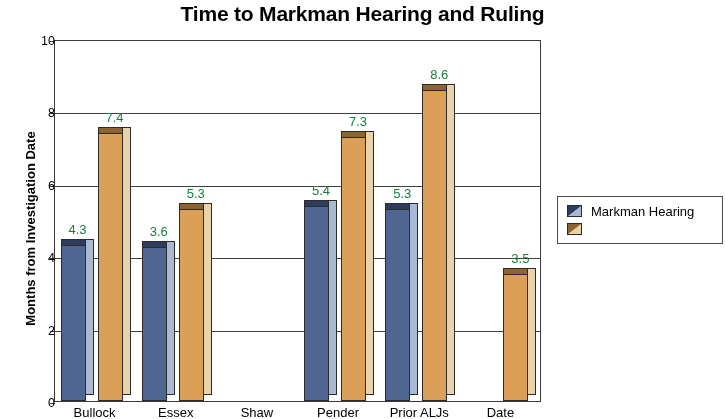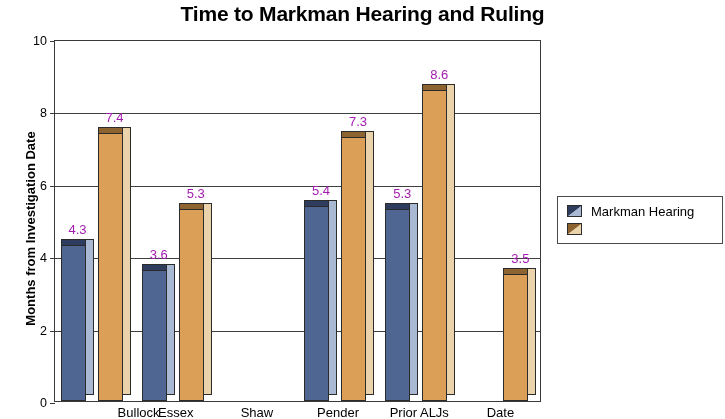--- a/index.html
+++ b/index.html
@@ -64,21 +64,20 @@
   .ytick-mark {
     position: absolute;
     left: -5px;
     width: 5px;
     height: 1px;
     background: #3a3a3a;
   }
   .ytick-label {
     position: absolute;
     right: 100%;
-    margin-right: 8px;
     transform: translateY(-50%);
     font-size: 12.5px;
     white-space: nowrap;
   }
 
   
   .bar {
     position: absolute;
     bottom: 0;
     box-sizing: border-box;
@@ -120,21 +119,21 @@
   .bar.ruling  .side  { background: #ead3ab; }
 
   .bar-label {
     position: absolute;
     bottom: 100%;
     margin-bottom: 2px;
     left: -4px;
     width: 42px;
     text-align: center;
     font-size: 13px;
-    color: #a21caf;
+    color: #15803d;
     white-space: nowrap;
   }
 
   
   .xtick-label {
     position: absolute;
     top: 405px;
     font-size: 13px;
     text-align: center;
     white-space: nowrap;
@@ -206,21 +205,21 @@
       <div class="top"></div>
       <div class="front"></div>
       <div class="bar-label">4.3</div>
     </div>
     <div class="bar ruling" style="left: 42.5833px; width: 33px; height: 273.88px;">
       <div class="side"></div>
       <div class="top"></div>
       <div class="front"></div>
       <div class="bar-label">7.4</div>
     </div>
-    <div class="bar hearing" style="left: 86.75px; width: 33px; height: 137px;">
+    <div class="bar hearing" style="left: 86.75px; width: 33px; height: 160px;">
       <div class="side"></div>
       <div class="top"></div>
       <div class="front"></div>
       <div class="bar-label">3.6</div>
     </div>
     <div class="bar ruling" style="left: 123.75px; width: 33px; height: 197.86px;">
       <div class="side"></div>
       <div class="top"></div>
       <div class="front"></div>
       <div class="bar-label">5.3</div>
@@ -251,21 +250,21 @@
     </div>
     <div class="bar ruling" style="left: 448.417px; width: 17px; height: 132.7px;">
       <div class="side"></div>
       <div class="top"></div>
       <div class="front"></div>
       <div class="bar-label">3.5</div>
     </div>
   </div>
 
 <div id="x-axis">
-    <div class="xtick-label" style="left: 94.5833px; margin-left: 44px;">Bullock</div>
+    <div class="xtick-label" style="left: 94.5833px;">Bullock</div>
     <div class="xtick-label" style="left: 175.75px;">Essex</div>
     <div class="xtick-label" style="left: 256.917px;">Shaw</div>
     <div class="xtick-label" style="left: 338.083px;">Pender</div>
     <div class="xtick-label" style="left: 419.25px;">Prior ALJs</div>
     <div class="xtick-label" style="left: 500.417px;">Date</div>
   </div>
 
 <div id="legend">
   <div class="legend-row">
     <span class="legend-swatch hearing"></span>

